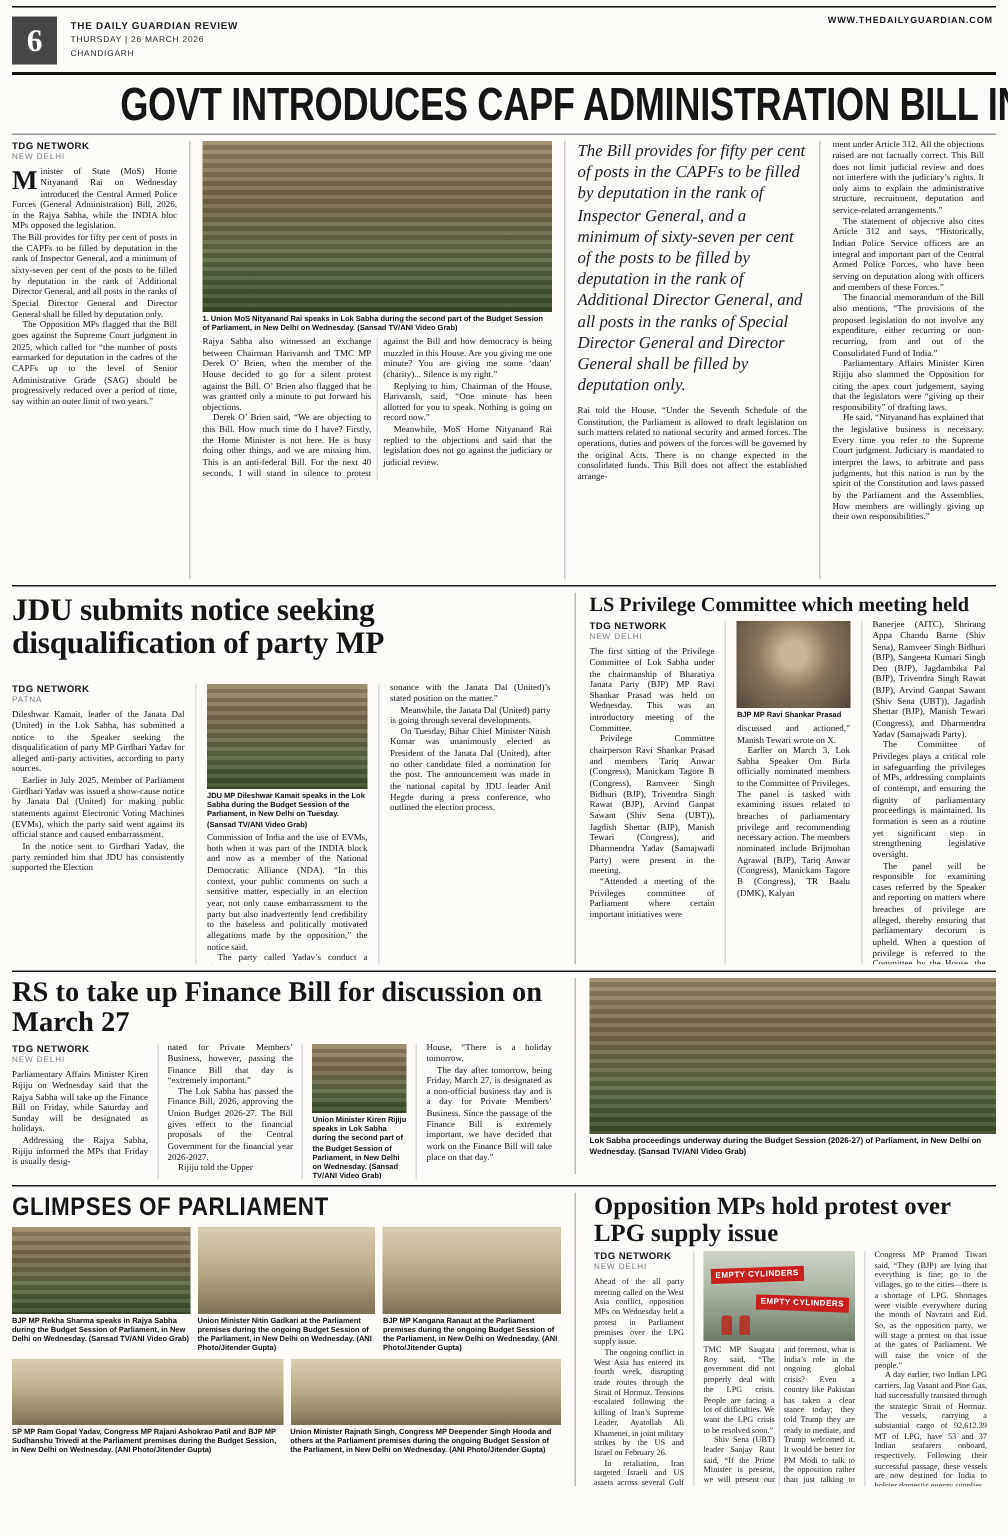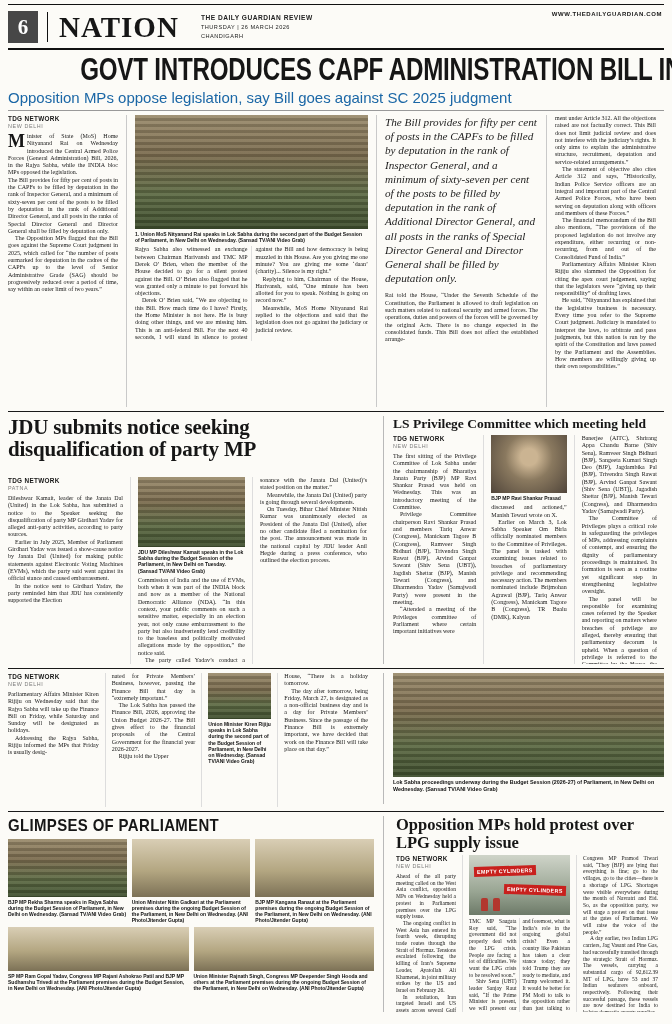--- a/index.html
+++ b/index.html
@@ -99,32 +99,30 @@
   .cyl { position:absolute; bottom:4px; width:7px; height:13px; background:#b2372e; border-radius:2px 2px 1px 1px; }
   .cyl.c1 { left:12px; } .cyl.c2 { left:24px; }
 </style>
 </head>
 <body>
 
 <div class="page">
 
   <header class="masthead">
     <div class="pagenum-box">6</div>
-    <div class="section-name">NATION</div>
     <div class="mh-info">
       <div class="mh-paper">THE DAILY GUARDIAN REVIEW</div>
       <div class="mh-date">THURSDAY | 26 MARCH 2026</div>
       <div class="mh-city">CHANDIGARH</div>
     </div>
     <div class="mh-site">WWW.THEDAILYGUARDIAN.COM</div>
   </header>
 
   <section>
     <h1 class="lead-headline">GOVT INTRODUCES CAPF ADMINISTRATION BILL IN LS</h1>
-    <h2 class="lead-deck">Opposition MPs oppose legislation, say Bill goes against SC 2025 judgment</h2>
     <div class="thinrule"></div>
     <div class="lead-body">
       <div class="zone">
         <div class="byline">
           <div class="agency">TDG NETWORK</div>
           <div class="place">NEW DELHI</div>
         </div>
         <p><span class="dropcap">M</span><span>inister of State (MoS) Home Nityanand Rai on Wednesday introduced the Central Armed Police Forces (General Administration) Bill, 2026, in the Rajya Sabha, while the INDIA bloc MPs opposed the legislation.</span></p>
         <div>
             <p>The Bill provides for fifty per cent of posts in the CAPFs to be filled by deputation in the rank of Inspector General, and a minimum of sixty-seven per cent of the posts to be filled by deputation in the rank of Additional Director General, and all posts in the ranks of Special Director General and Director General shall be filled by deputation only.</p>
@@ -223,20 +221,21 @@
             <p>The panel will be responsible for examining cases referred by the Speaker and reporting on matters where breaches of privilege are alleged, thereby ensuring that parliamentary decorum is upheld. When a question of privilege is referred to the Committee by the House, the report of the Committee is presented to the House by the Chairman or, in his absence, by any member of the Committee.</p>
           </div>
       </div>
     </article>
   </section>
 
   <div class="rule"></div>
 
   <section class="row3">
     <article class="finance">
+      <h3>RS to take up Finance Bill for discussion on March 27</h3>
       <div class="cols4">
         <div>
           <div class="byline">
             <div class="agency">TDG NETWORK</div>
             <div class="place">NEW DELHI</div>
           </div>
           <div>
               <p>Parliamentary Affairs Minister Kiren Rijiju on Wednesday said that the Rajya Sabha will take up the Finance Bill on Friday, while Saturday and Sunday will be designated as holidays.</p>
               <p>Addressing the Rajya Sabha, Rijiju informed the MPs that Friday is usually desig-</p>
             </div>

